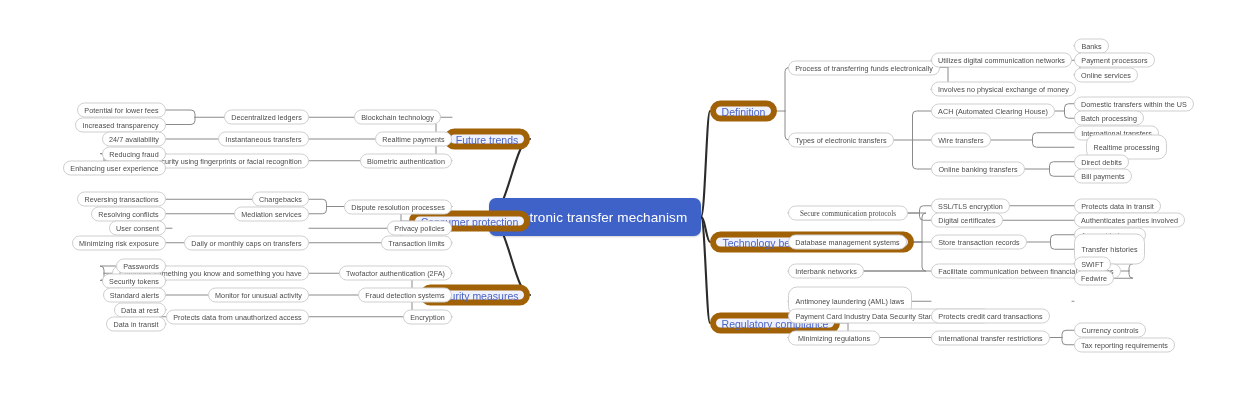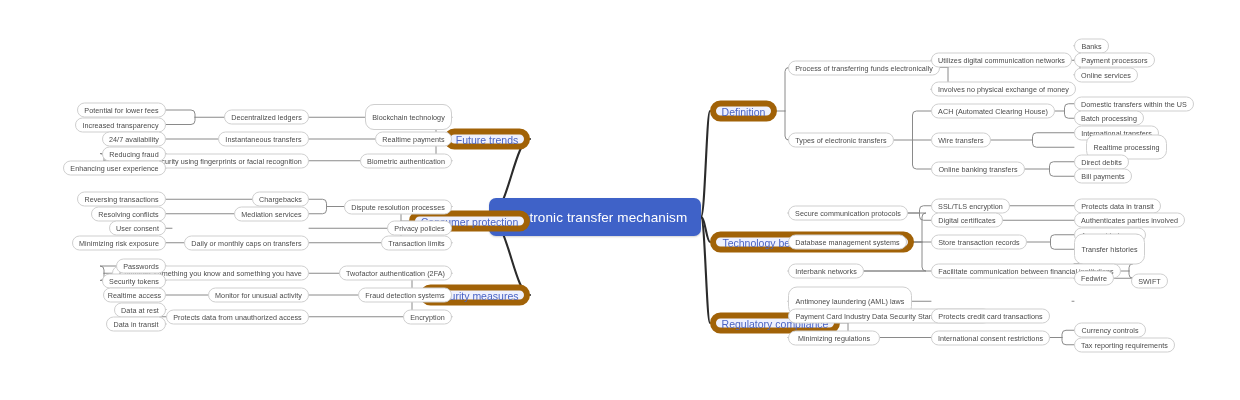--- a/index.html
+++ b/index.html
@@ -208,21 +208,21 @@
     </div>
     <div class="node l4" style="left: 1074px; top: 161.75px; width: 55px; height: 15px;">
       <span>Direct debits</span>
     </div>
     <div class="node l4" style="left: 1074px; top: 176.25px; width: 58px; height: 15px;">
       <span>Bill payments</span>
     </div>
     <div class="node l1" style="left: 710px; top: 242px; width: 204px; height: 21px;">
       <span>Technology behind electronic transfers</span>
     </div>
-    <div class="node l2" style="left: 788px; top: 213px; width: 120px; height: 15px;">
+    <div class="node l2" style="left: 788px; top: 213px; width: 120px; height: 15px; font-family: Liberation Serif, serif;">
       <span>Secure communication protocols</span>
     </div>
     <div class="node l3" style="left: 931px; top: 205.75px; width: 79px; height: 15px;">
       <span>SSL/TLS encryption</span>
     </div>
     <div class="node l4" style="left: 1074px; top: 205.75px; width: 87px; height: 15px;">
       <span>Protects data in transit</span>
     </div>
     <div class="node l3" style="left: 931px; top: 220.25px; width: 72px; height: 15px;">
       <span>Digital certificates</span>
@@ -241,21 +241,21 @@
     </div>
     <div class="node l4" style="left: 1074px; top: 249.25px; width: 71px; height: 31px;">
       <span>Transfer histories</span>
     </div>
     <div class="node l2" style="left: 788px; top: 271px; width: 76px; height: 15px;">
       <span>Interbank networks</span>
     </div>
     <div class="node l3" style="left: 931px; top: 271px; width: 190px; height: 15px;">
       <span>Facilitate communication between financial institutions</span>
     </div>
-    <div class="node l4" style="left: 1131px; top: 263.75px; width: 37px; height: 15px; margin-top: 17px;">
+    <div class="node l4" style="left: 1074px; top: 263.75px; width: 37px; height: 15px;">
       <span>SWIFT</span>
     </div>
     <div class="node l4" style="left: 1074px; top: 278.25px; width: 40px; height: 15px;">
       <span>Fedwire</span>
     </div>
     <div class="node l1" style="left: 710px; top: 323px; width: 130px; height: 21px;">
       <span>Regulatory compliance</span>
     </div>
     <div class="node l2" style="left: 788px; top: 301.25px; width: 124px; height: 29px;">
       <span>Antimoney laundering (AML) laws</span>
@@ -263,32 +263,32 @@
     <div class="node l2" style="left: 788px; top: 315.75px; width: 203px; height: 15px;">
       <span>Payment Card Industry Data Security Standard (PCI DSS)</span>
     </div>
     <div class="node l3" style="left: 931px; top: 315.75px; width: 119px; height: 15px;">
       <span>Protects credit card transactions</span>
     </div>
     <div class="node l2" style="left: 788px; top: 337.5px; width: 92px; height: 15px;">
       <span>Minimizing regulations</span>
     </div>
     <div class="node l3" style="left: 931px; top: 337.5px; width: 119px; height: 15px;">
-      <span>International consent restrictions</span>
+      <span>International transfer restrictions</span>
     </div>
     <div class="node l4" style="left: 1074px; top: 330.25px; width: 72px; height: 15px;">
       <span>Currency controls</span>
     </div>
     <div class="node l4" style="left: 1074px; top: 344.75px; width: 101px; height: 15px;">
       <span>Tax reporting requirements</span>
     </div>
     <div class="node l1" style="left: 444px; top: 139px; width: 86px; height: 21px;">
       <span>Future trends</span>
     </div>
-    <div class="node l2" style="left: 365px; top: 117.25px; width: 87px; height: 26px;">
+    <div class="node l2" style="left: 354px; top: 117.25px; width: 87px; height: 15px;">
       <span>Blockchain technology</span>
     </div>
     <div class="node l3" style="left: 224px; top: 117.25px; width: 85px; height: 15px;">
       <span>Decentralized ledgers</span>
     </div>
     <div class="node l4" style="left: 77px; top: 110px; width: 89px; height: 15px;">
       <span>Potential for lower fees</span>
     </div>
     <div class="node l4" style="left: 75px; top: 124.5px; width: 91px; height: 15px;">
       <span>Increased transparency</span>
@@ -362,21 +362,21 @@
     <div class="node l4" style="left: 102px; top: 280.5px; width: 64px; height: 15px;">
       <span>Security tokens</span>
     </div>
     <div class="node l2" style="left: 358px; top: 295px; width: 94px; height: 15px;">
       <span>Fraud detection systems</span>
     </div>
     <div class="node l3" style="left: 208px; top: 295px; width: 101px; height: 15px;">
       <span>Monitor for unusual activity</span>
     </div>
     <div class="node l4" style="left: 103px; top: 295px; width: 63px; height: 15px;">
-      <span>Realtime access</span>
+      <span>Standard alerts</span>
     </div>
     <div class="node l2" style="left: 403px; top: 316.75px; width: 49px; height: 15px;">
       <span>Encryption</span>
     </div>
     <div class="node l3" style="left: 166px; top: 316.75px; width: 143px; height: 15px;">
       <span>Protects data from unauthorized access</span>
     </div>
     <div class="node l4" style="left: 114px; top: 309.5px; width: 52px; height: 15px;">
       <span>Data at rest</span>
     </div>

